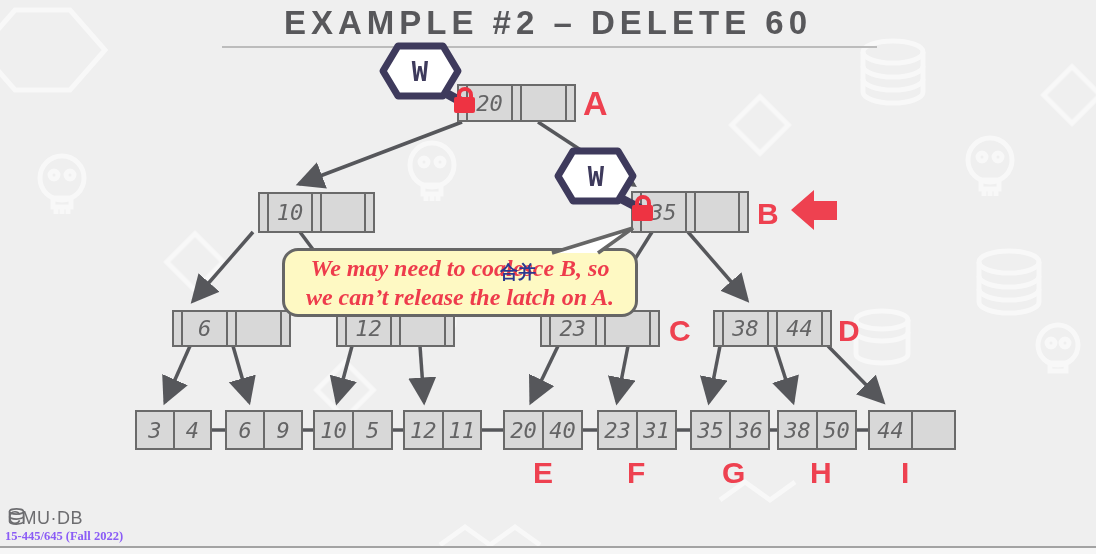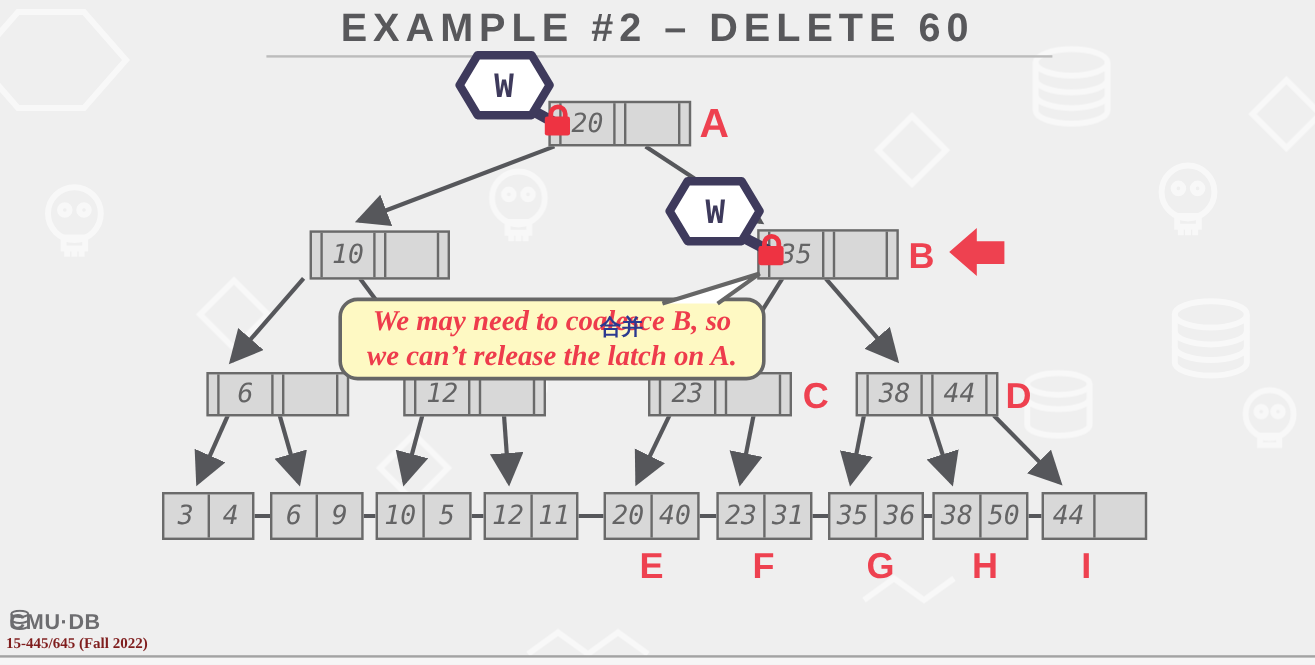--- a/index.html
+++ b/index.html
@@ -40,22 +40,22 @@
 
   svg{position:absolute;left:0;top:0;pointer-events:none;}
   #watermark{z-index:0;}
   #edges{z-index:1;}
   #decor{z-index:6;}
   .latchtext{font-family:"DejaVu Sans Mono",monospace;font-weight:bold;
              font-size:27px;fill:#3e3a5c;}
 
   
   #footer-logo{left:8px;top:508px;z-index:2;display:flex;gap:3px;
-               color:#6d6d70;font-weight:bold;font-size:18px;letter-spacing:.5px;}
-  #footer-course{left:5px;top:529px;z-index:2;color:#7f1d1d;font-size:12.5px;
+               color:#6d6d70;font-weight:normal;font-size:18px;letter-spacing:.5px;}
+  #footer-course{left:5px;top:529px;z-index:2;color:#8b5cf6;font-size:12.5px;
                font-weight:bold;font-family:"Liberation Serif",serif;}
   #bottom-rule{left:0;top:546px;width:1096px;height:2px;background:#a3a3a3;z-index:2;}
   #bottom-strip{left:0;top:548px;width:1096px;height:6px;background:#f6f6f6;z-index:1;}
 </style>
 </head>
 <body>
 
 <svg id="watermark" width="1096" height="554" viewBox="0 0 1096 554">
   <g stroke="#ffffff" stroke-width="5" fill="none" opacity="0.55">
     <g transform="translate(893,52)">

